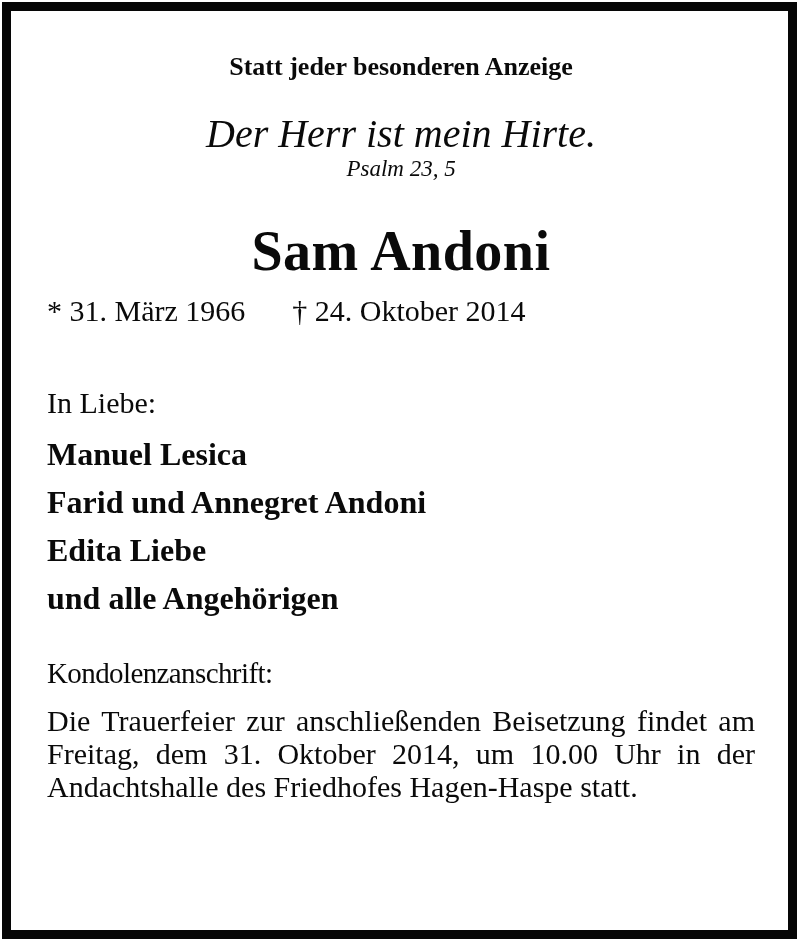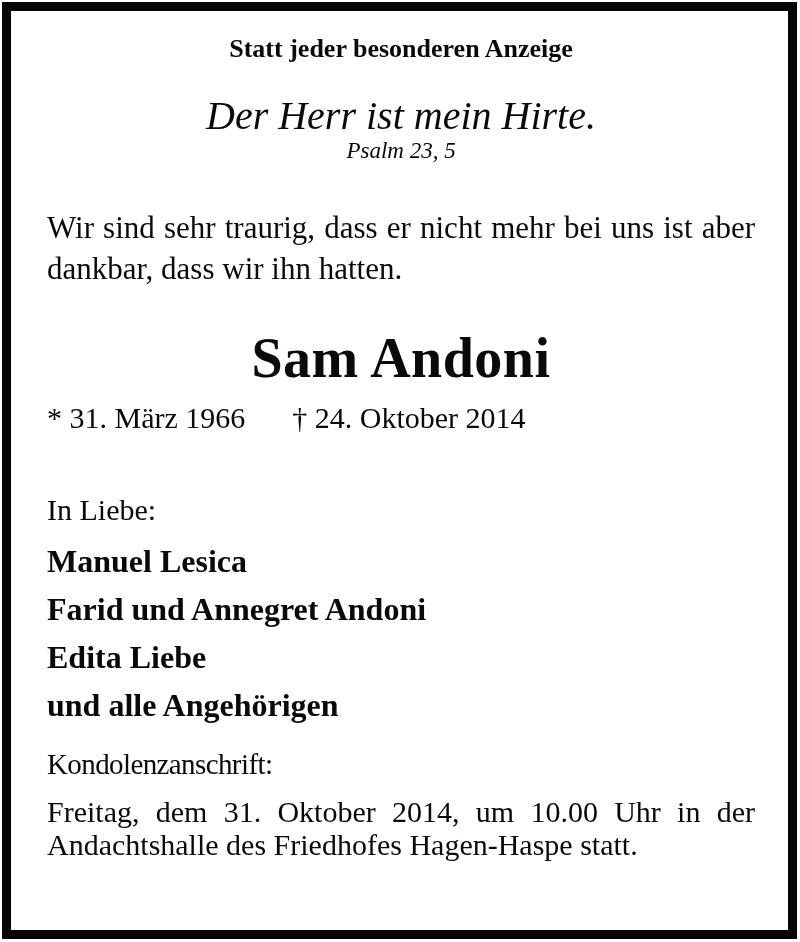--- a/index.html
+++ b/index.html
@@ -30,20 +30,21 @@
     box-sizing: border-box;
     padding: 22px 33px 0 36px;
     font-family: "Liberation Serif", "DejaVu Serif", serif;
     color: #0a0a0a;
   }
   .preamble {
     font-size: 26px;
     font-weight: bold;
     line-height: 32px;
     text-align: center;
+    margin-top: 18px;
   }
   .verse-text {
     margin-top: 33px;
     font-size: 40px;
     font-style: italic;
     line-height: 36px;
     text-align: center;
   }
   .verse-source {
     margin-top: 4px;
@@ -80,21 +81,21 @@
     font-size: 30px;
     line-height: 34px;
   }
   .mourners {
     margin-top: 10px;
     font-size: 32px;
     font-weight: bold;
     line-height: 48px;
   }
   .condolence {
-    margin-top: 16px;
+    margin-top: 32px;
     font-size: 29px;
     line-height: 38px;
     letter-spacing: -0.6px;
   }
   .funeral {
     margin-top: 12px;
     font-size: 30px;
     line-height: 33px;
   }
   .line {
@@ -114,24 +115,20 @@
 <div class="sheet">
   <div class="frame">
     <div class="content">
 
       <div class="preamble">Statt jeder besonderen Anzeige</div>
 
       <div class="verse-text">Der Herr ist mein Hirte.</div>
 
       <div class="verse-source">Psalm 23, 5</div>
 
-      <div class="intro">
-        <div class="line-justify">Wir sind sehr traurig, dass er nicht mehr bei uns ist aber</div>
-        <div class="line">dankbar, dass wir ihn hatten.</div>
-      </div>
 
       <div class="deceased-name">Sam Andoni</div>
 
       <div class="dates-line">
         <span>* 31. März 1966</span><span class="dates-gap"></span><span>† 24. Oktober 2014</span>
       </div>
 
       <div class="mourners-heading">In Liebe:</div>
 
       <div class="mourners">
@@ -139,19 +136,20 @@
         <div class="line">Farid und Annegret Andoni</div>
         <div class="line">Edita Liebe</div>
         <div class="line">und alle Angehörigen</div>
       </div>
 
       <div class="condolence">
         <div class="line">Kondolenzanschrift:</div>
       </div>
 
       <div class="funeral">
+        <div class="line-justify">Die Trauerfeier zur anschließenden Beisetzung findet am</div>
         <div class="line-justify">Freitag, dem 31. Oktober 2014, um 10.00 Uhr in der</div>
         <div class="line">Andachtshalle des Friedhofes Hagen-Haspe statt.</div>
       </div>
 
     </div>
   </div>
 </div>
 
 </body></html>

